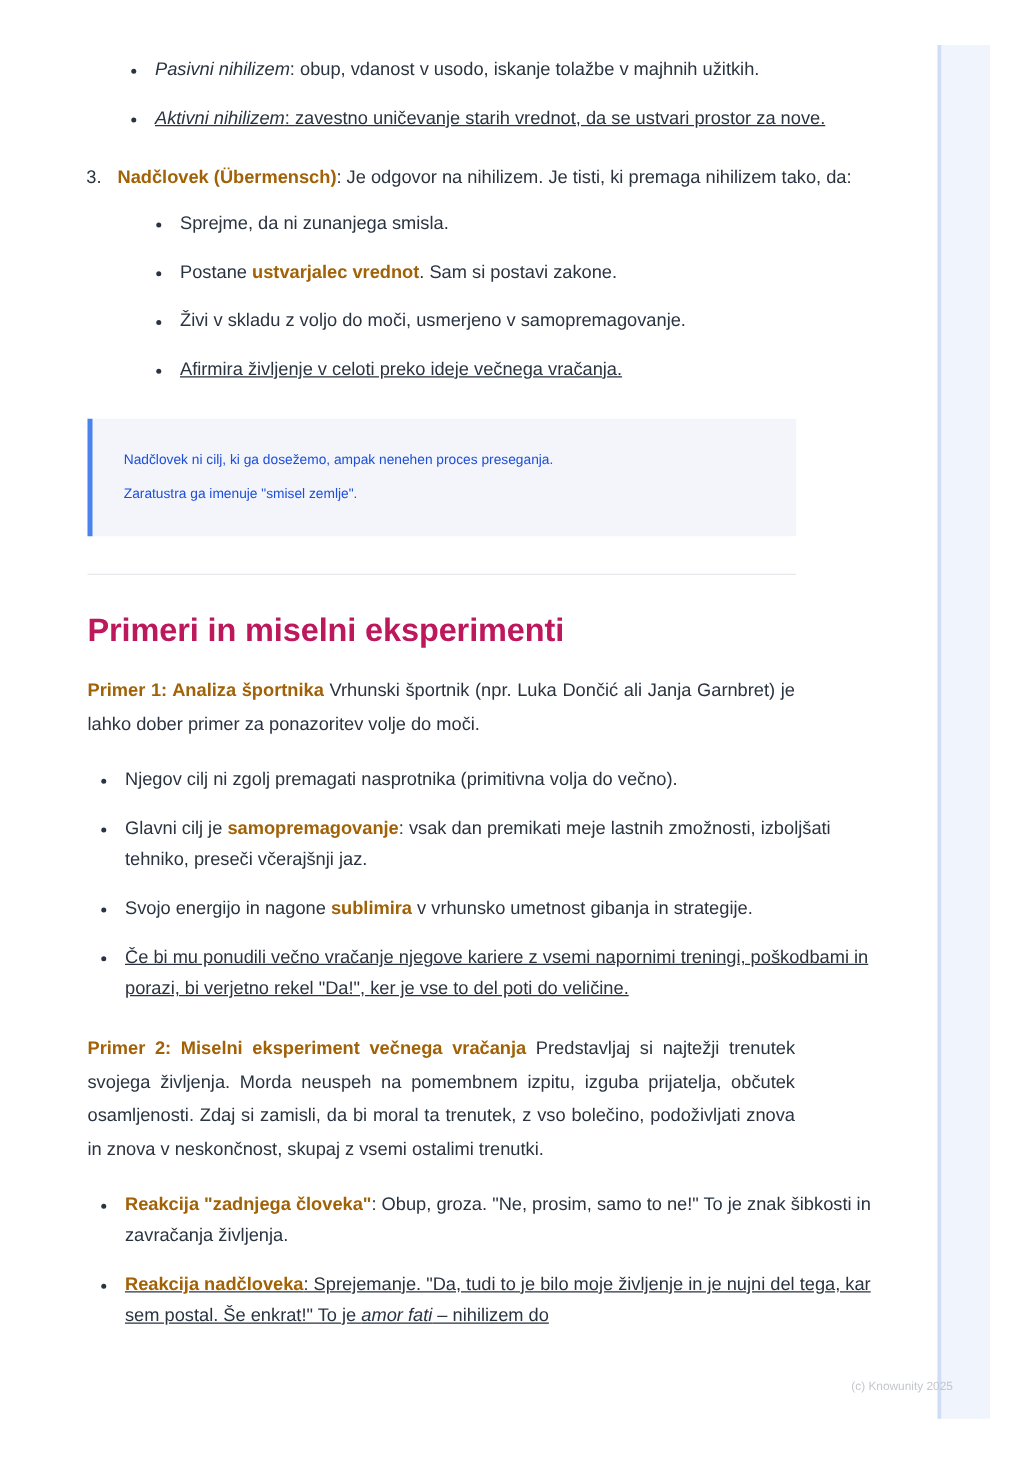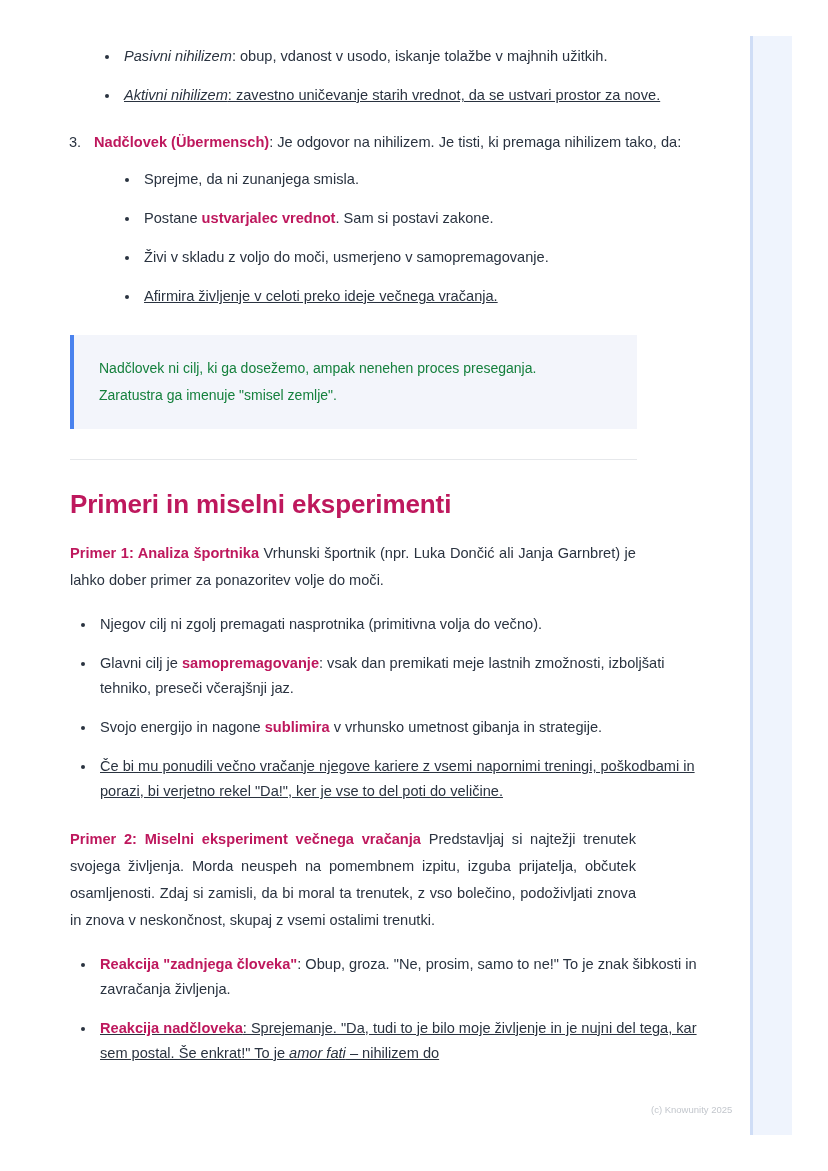--- a/index.html
+++ b/index.html
@@ -45,21 +45,21 @@
 
   
   p, li {
     font-size: 14.6px;
     line-height: 25px;
     margin: 0;
     color: #2a3340;
   }
 
   em, .it { font-style: italic; }
-  strong, .bold { font-weight: 700; color: #be185d; }
+  strong, .bold { font-weight: 700; color: #a16207; }
 
   
   ol.numlist {
     margin: 0;
     padding: 0;
     list-style: none;
   }
   ol.numlist > li {
     position: relative;
     padding-left: 34px;
@@ -107,23 +107,23 @@
   
   .callout {
     margin: 26px 0 0 70px;
     width: 567px;
     box-sizing: border-box;
     background: #f3f5fb;
     border-left: 4px solid #4a82ee;
     padding: 20px 24px 20px 25px;
   }
   .callout p {
-    font-size: 14px;
+    font-size: 11px;
     line-height: 27px;
-    color: #15803d;
+    color: #1d4ed8;
   }
 
   
   .divider {
     margin: 30px 0 0 70px;
     width: 567px;
     height: 1px;
     background: #e6e8eb;
     border: 0;
   }
@@ -146,21 +146,21 @@
     line-height: 27px;
   }
 
   .spacer-18 { height: 18px; }
   .spacer-12 { height: 12px; }
   .spacer-22 { height: 22px; }
 
   
   #watermark {
     position: absolute;
-    left: 651px;
+    left: 681px;
     top: 1104px;
     font-size: 9.5px;
     line-height: 12px;
     color: #c3c7cd;
     white-space: nowrap;
     font-family: "Liberation Sans", sans-serif;
   }
 </style>
 </head>
 <body>

